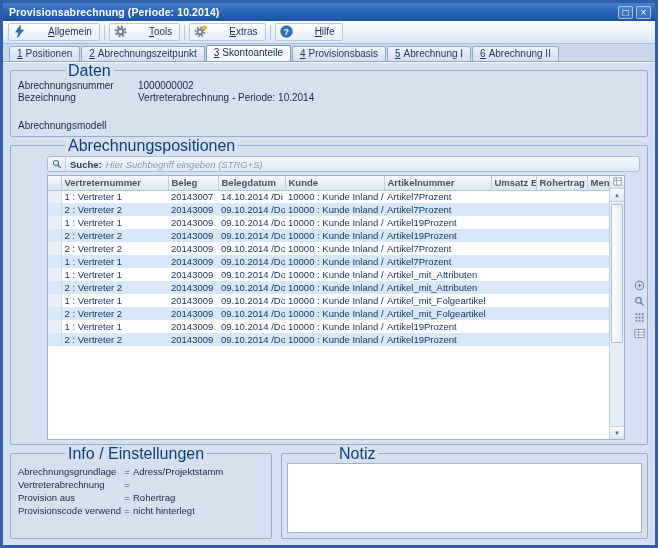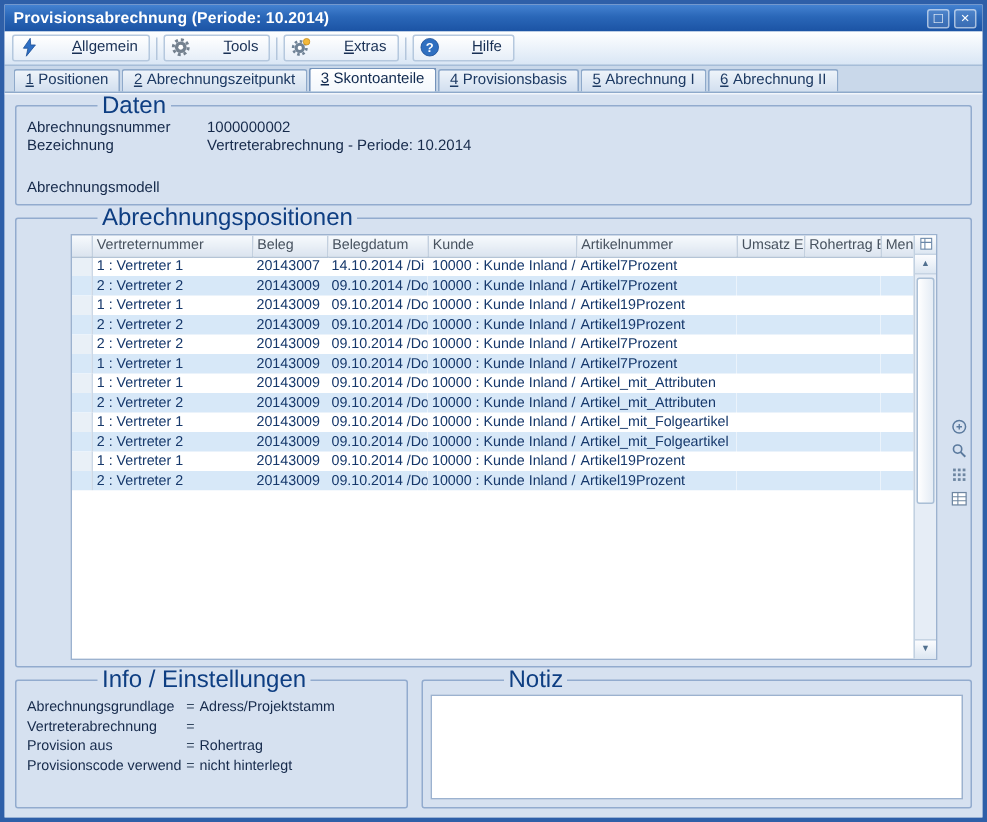--- a/index.html
+++ b/index.html
@@ -122,21 +122,21 @@
     margin-right: 15px;
     border: 1px solid #9cb2cf;
     background: #fff;
   }
   .grid-wrap { flex: 1; min-width: 0; display: flex; flex-direction: column; overflow: hidden; }
   table.grid { border-collapse: collapse; table-layout: fixed; width: 100%; }
   table.grid th {
     height: 14px; padding: 0 3px;
     background: linear-gradient(#f7fafd, #dbe4ef);
     border-right: 1px solid #c3d0df; border-bottom: 1px solid #b4c4d6;
-    font-size: 9.5px; font-weight: normal; color: #47525f; text-align: left;
+    font-size: 9.5px; font-weight: bold; color: #47525f; text-align: left;
     white-space: nowrap; overflow: hidden; cursor: default;
   }
   table.grid th.num, table.grid td.num { text-align: right; }
   table.grid td {
     height: 13px; padding: 0 3px;
     font-size: 9.5px; color: #16386b;
     white-space: nowrap; overflow: hidden; cursor: default;
   }
   tr.grid-row.odd td { background: #d7e8f8; }
   td.sel-col, th.sel-col { border-right: 1px solid #ccd8e6; background: #e3ebf4; }
@@ -273,20 +273,32 @@
         <span class="field-value">Vertreterabrechnung - Periode: 10.2014</span>
       </div>
       <div class="field-row spaced">
         <span class="field-label">Abrechnungsmodell</span>
       </div>
     </div>
 
     <div class="group positionen">
       <span class="group-title">Abrechnungspositionen</span>
 
+      <div class="searchbar">
+        <span class="search-btn">
+          <span>
+            <svg viewBox="0 0 12 12">
+                <circle cx="4.8" cy="4.8" r="3.1" fill="none" stroke="#4a6f9d" stroke-width="1.3"></circle>
+                <line x1="7.2" y1="7.2" x2="10.6" y2="10.6" stroke="#4a6f9d" stroke-width="1.5"></line>
+              </svg>
+          </span>
+        </span>
+        <span class="search-label">Suche:</span>
+        <input class="search-input" placeholder="Hier Suchbegriff eingeben (STRG+S)" style="">
+      </div>
 
       <div class="pos-body">
         <div class="grid-wrap">
           <table class="grid">
             <colgroup>
               <col style="width:13px">
                 <col style="width:107px">
                 <col style="width:50px">
                 <col style="width:67px">
                 <col style="width:99px">

